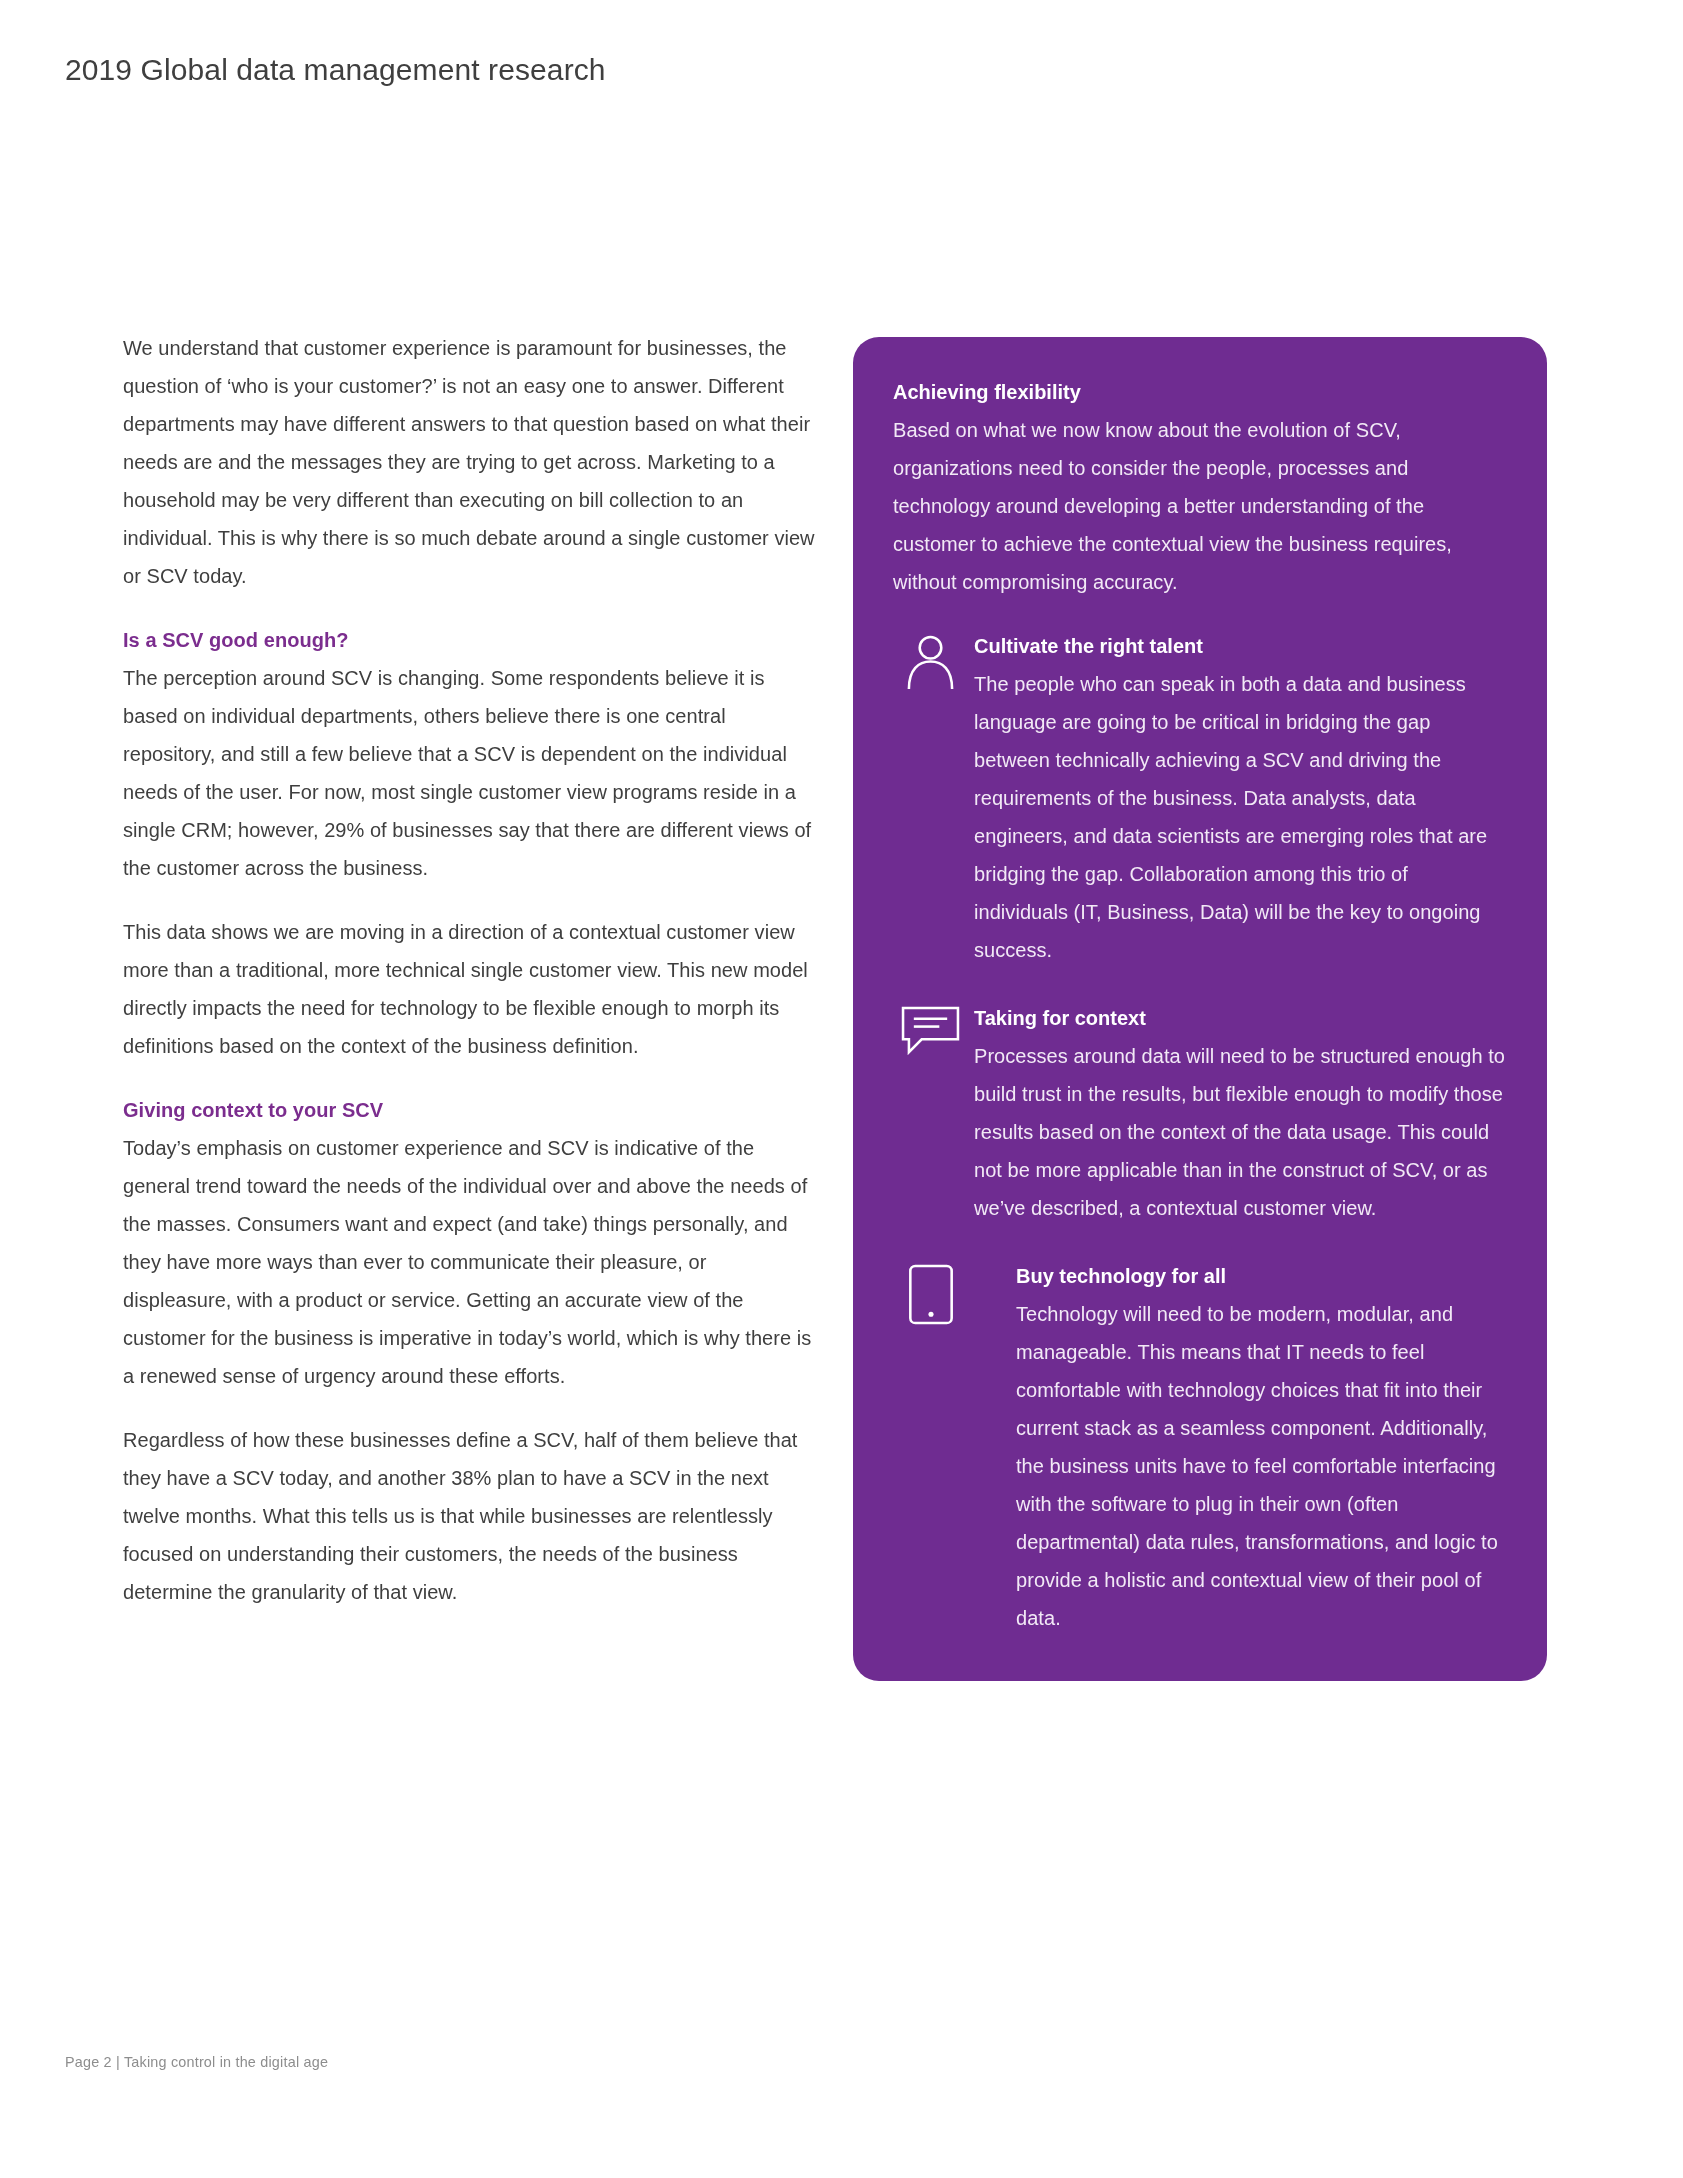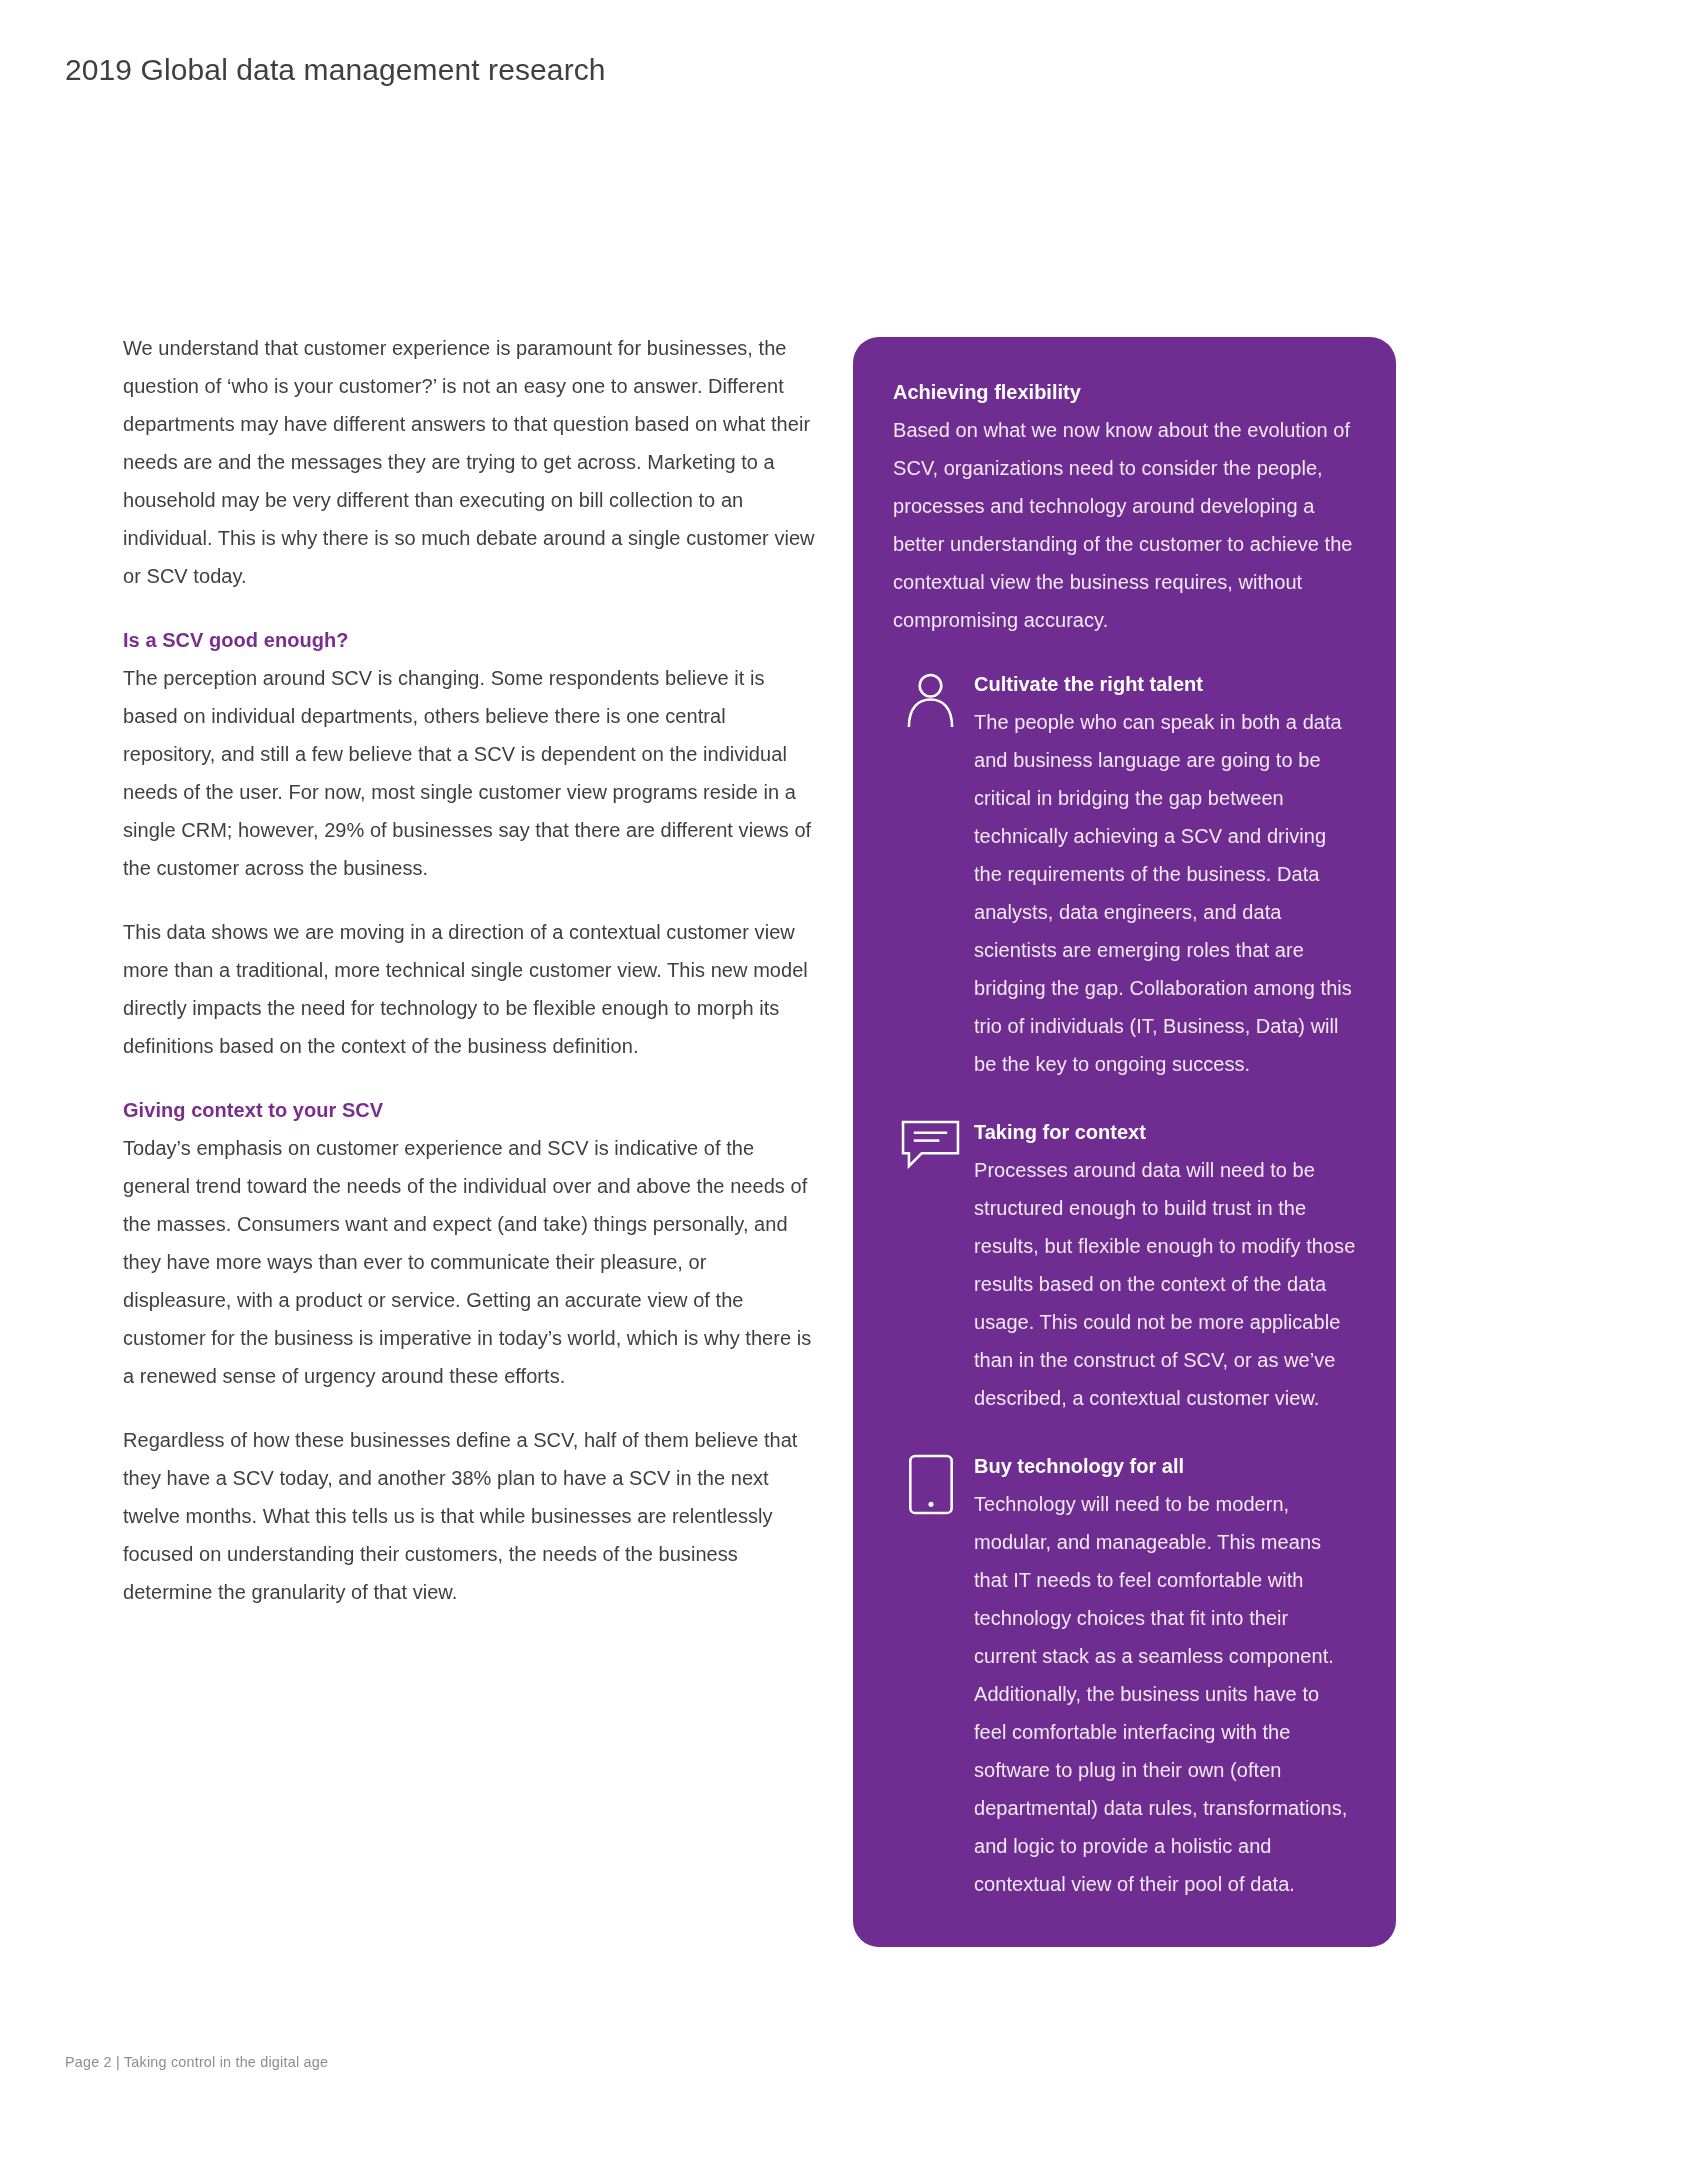--- a/index.html
+++ b/index.html
@@ -74,21 +74,21 @@
   .body-par.tight {
     margin-top: 0;
   }
 
   
   .panel {
     background: #6f2c91;
     border-radius: 26px;
     padding: 36px 40px 44px 34px;
     box-sizing: border-box;
-    width: 543px;
+    width: 694px;
     color: #ffffff;
   }
   .panel-head {
     font-size: 20px;
     font-weight: bold;
     line-height: 38px;
     color: #ffffff;
     margin: 0 0 0 6px;
   }
   .panel-intro {
@@ -98,20 +98,21 @@
     margin: 0 0 26px 6px;
     letter-spacing: 0.05px;
   }
   .panel-item {
     display: flex;
     align-items: flex-start;
     margin-bottom: 30px;
   }
   .panel-item:last-child {
     margin-bottom: 0;
+    gap: 42px;
   }
   .panel-icon {
     flex: 0 0 87px;
     width: 87px;
     padding-top: 6px;
     display: flex;
     justify-content: center;
   }
   .panel-text {
     flex: 1 1 auto;

